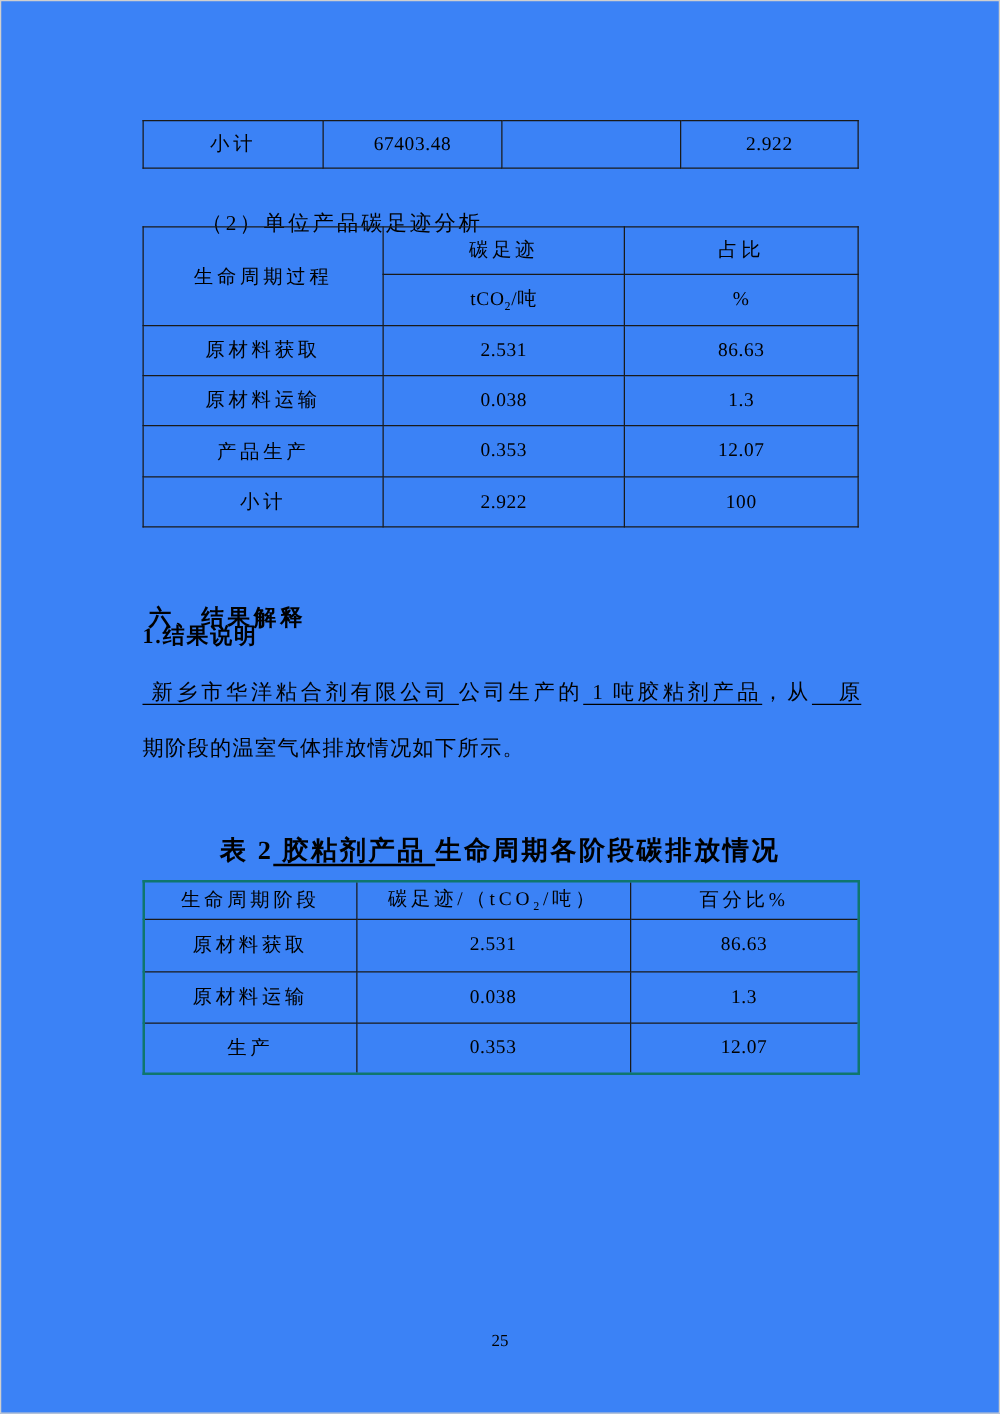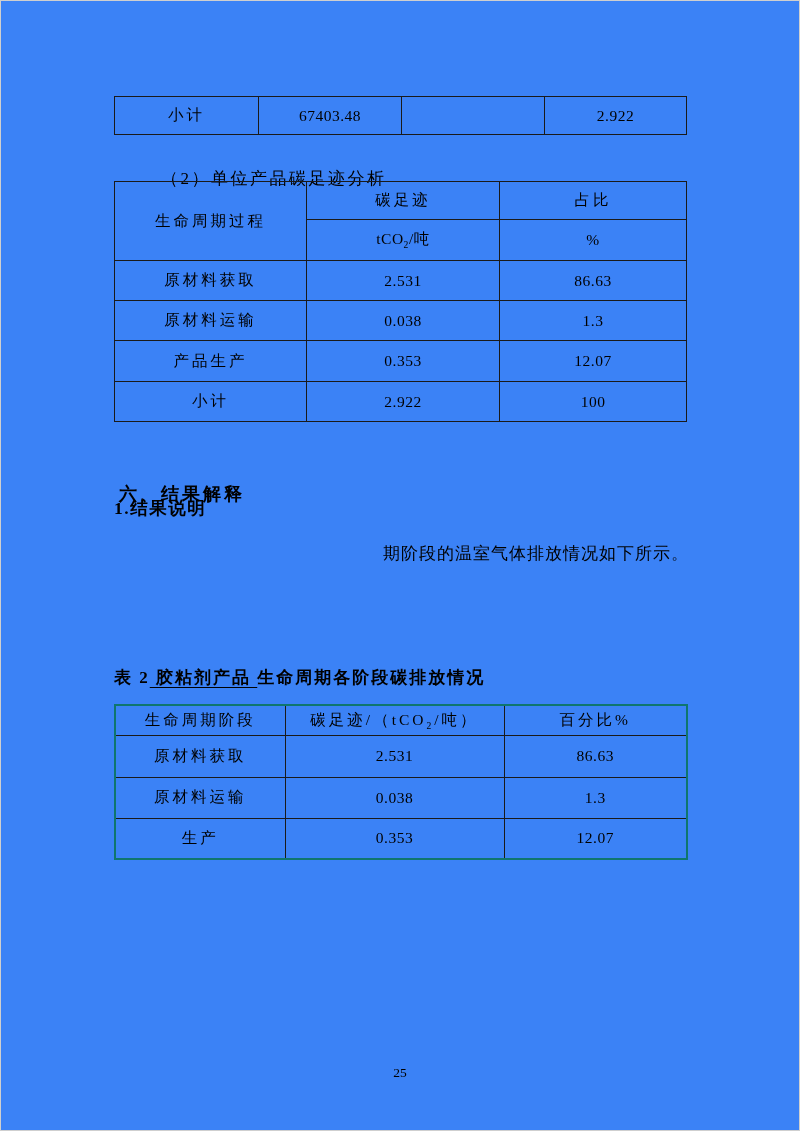--- a/index.html
+++ b/index.html
@@ -42,27 +42,27 @@
     font-size:18px; font-weight:bold; letter-spacing:3px;margin-top:38px;
   }
   .h2b {
     position:absolute; left:113px; top:495px;
     font-size:17.5px; font-weight:bold; letter-spacing:1.5px;
   }
   .para {
     position:absolute; left:113px; top:530px; width:575px;
     font-size:17px;
   }
-  .pline { height:45px; line-height:45px; letter-spacing:1px; white-space:nowrap;text-align:right; }
+  .pline { height:45px; line-height:45px; letter-spacing:1px; white-space:nowrap; }
   .just  { text-align:justify; text-align-last:justify; }
   .u     { text-decoration:underline; text-underline-offset:4px; }
 
   .caption {
     position:absolute; left:113px; top:665px; width:572px;
-    font-weight:bold; font-size:17px; letter-spacing:2px;
+    text-align:center; font-weight:bold; font-size:21px; letter-spacing:2px;
   }
   .pageno {
     position:absolute; left:0; top:1064px; width:100%;
     text-align:center; font-size:13.5px;
   }
 </style>
 </head>
 <body>
 
 <div class="page">
@@ -122,20 +122,21 @@
       <td class="num vlow">2.922</td>
       <td class="num vhigh">100</td>
     </tr>
   </tbody>
     </table>
 
   <div class="h1b">六、结果解释</div>
   <div class="h2b">1.结果说明</div>
 
   <div class="para">
+    <div class="pline just"><span class="u">&nbsp;新乡市华洋粘合剂有限公司&nbsp;</span><span>公司生产的</span><span class="u">&nbsp;1&nbsp;吨胶粘剂产品</span><span>，从</span><span class="u">&nbsp;&nbsp;&nbsp;原</span></div>
     <div class="pline"><span>期阶段的温室气体排放情况如下所示。</span></div>
   </div>
 
   <div class="caption"><span>表 2</span><span class="u">&nbsp;胶粘剂产品&nbsp;</span><span>生命周期各阶段碳排放情况</span></div>
 
   <table class="tbl t2">
     <colgroup>
         <col style="width:170px">
         <col style="width:219px">
         <col style="width:183px">

